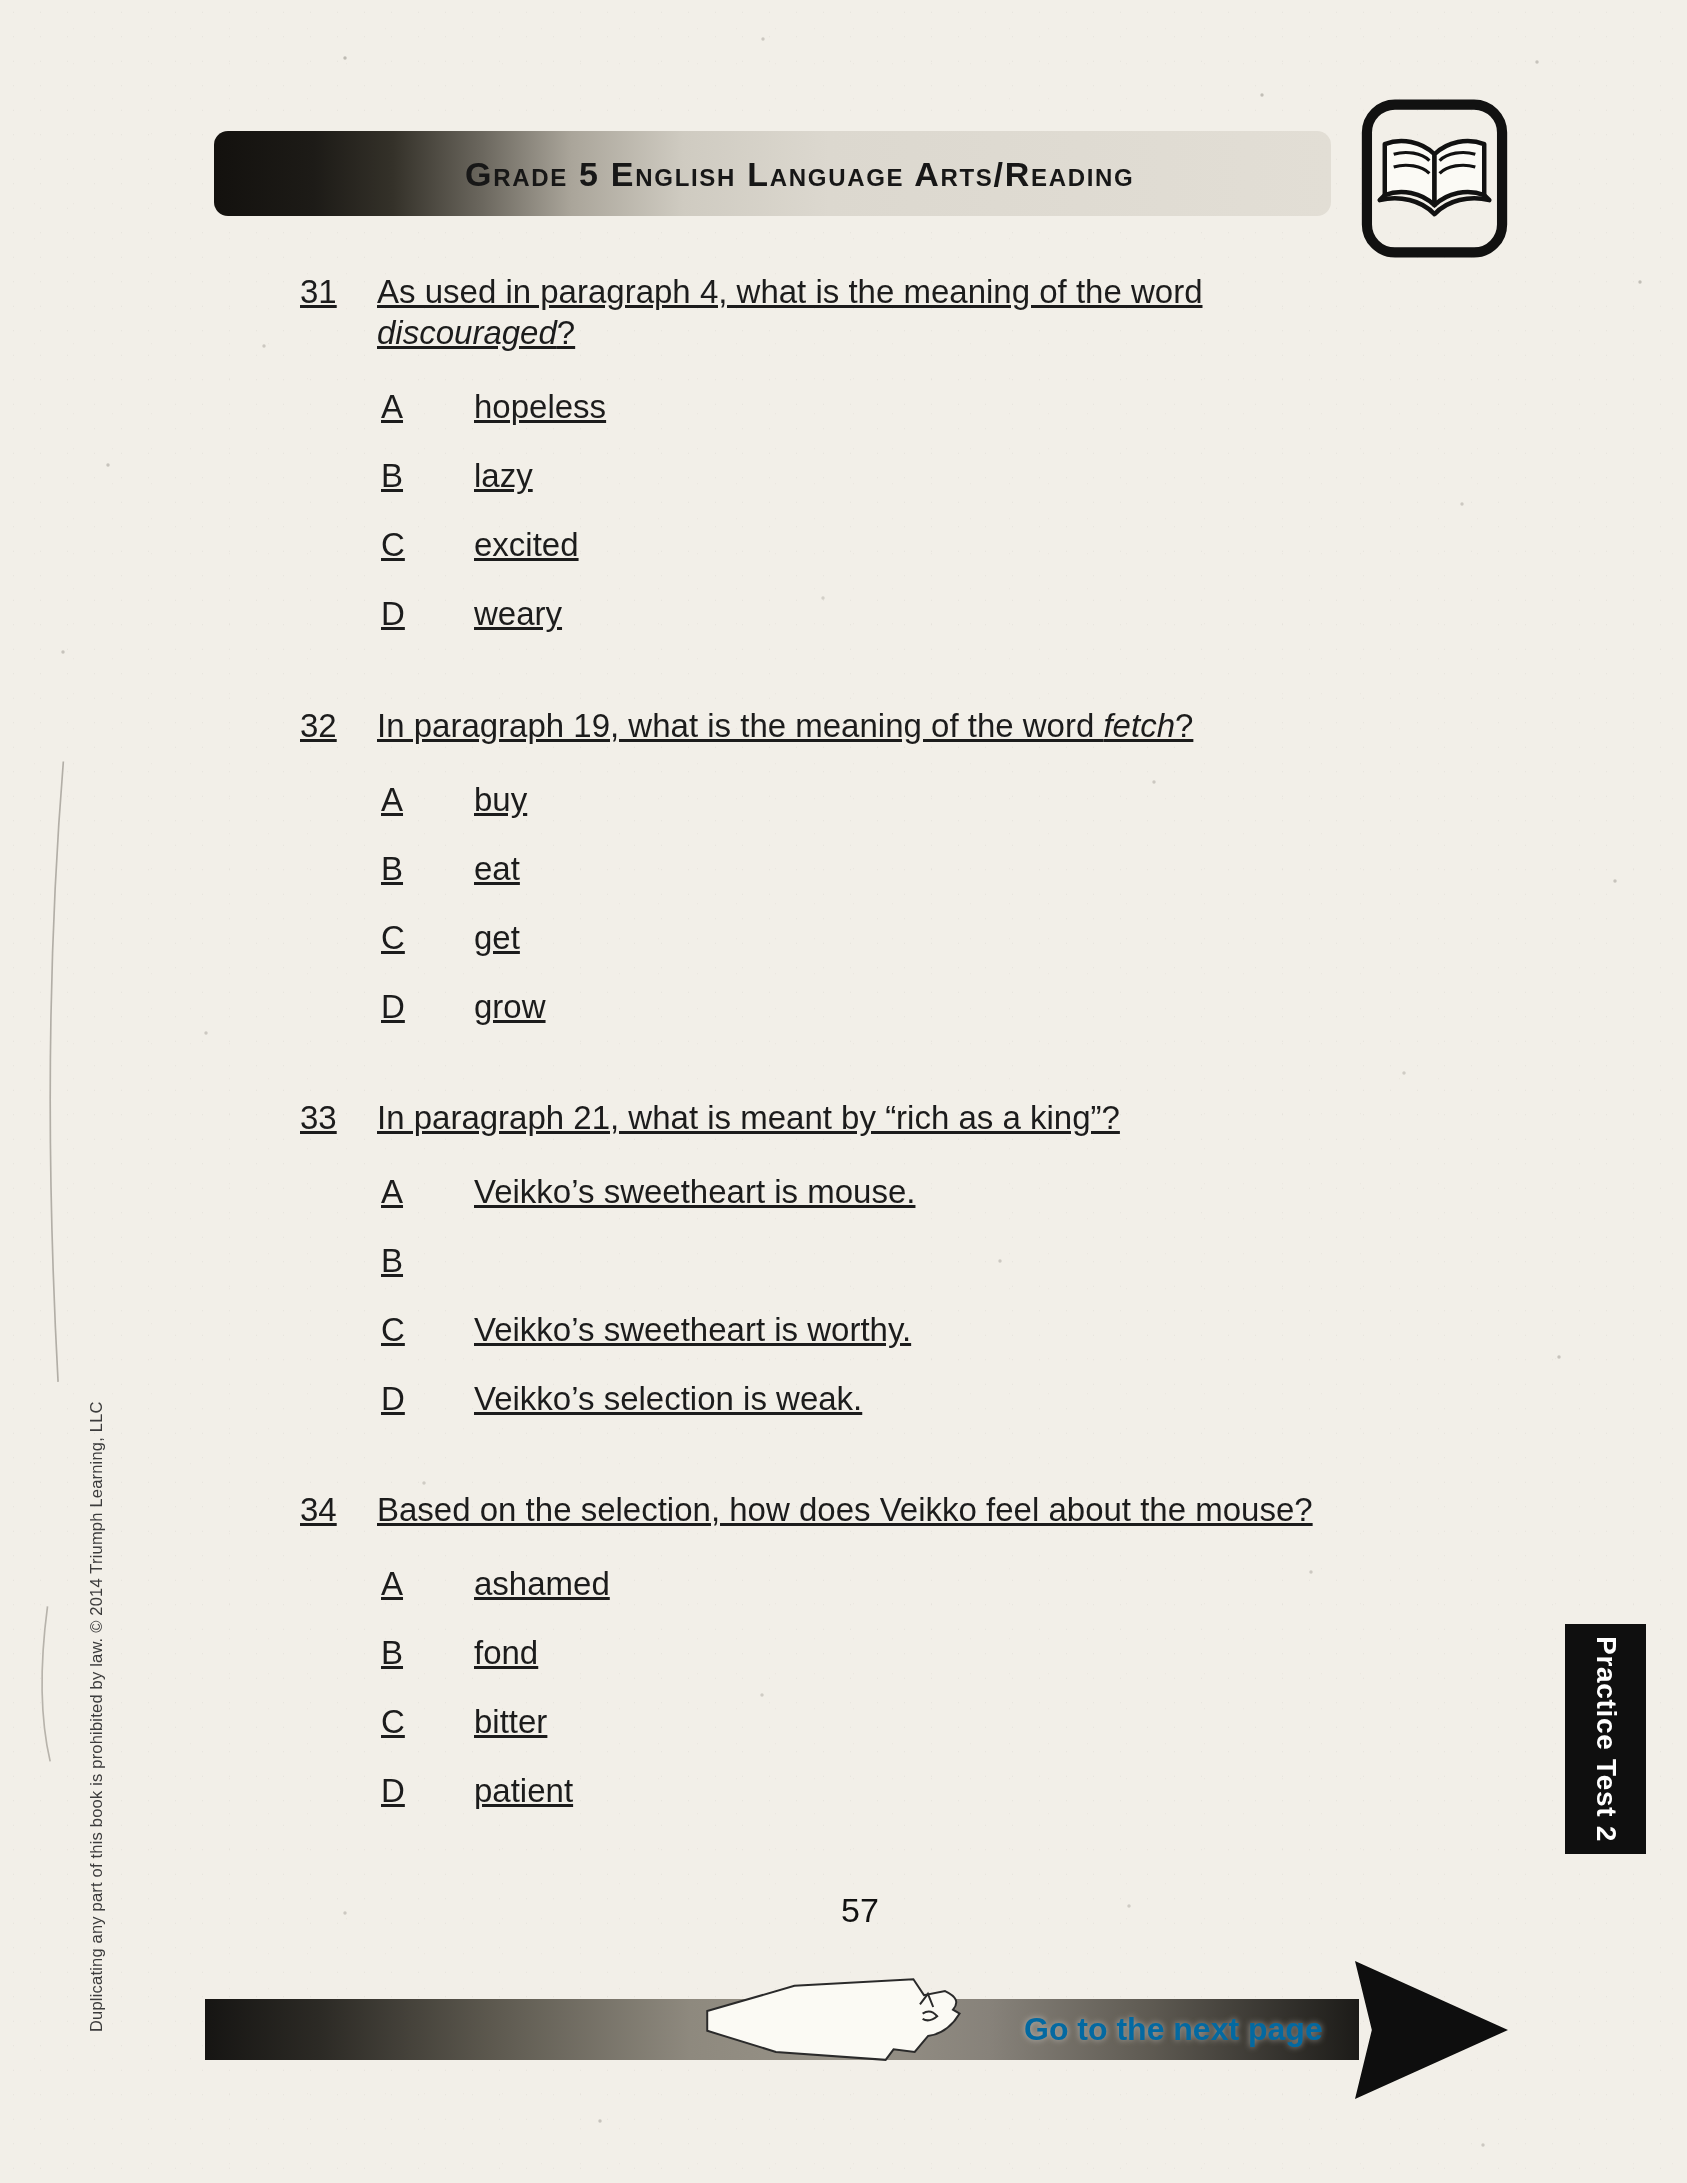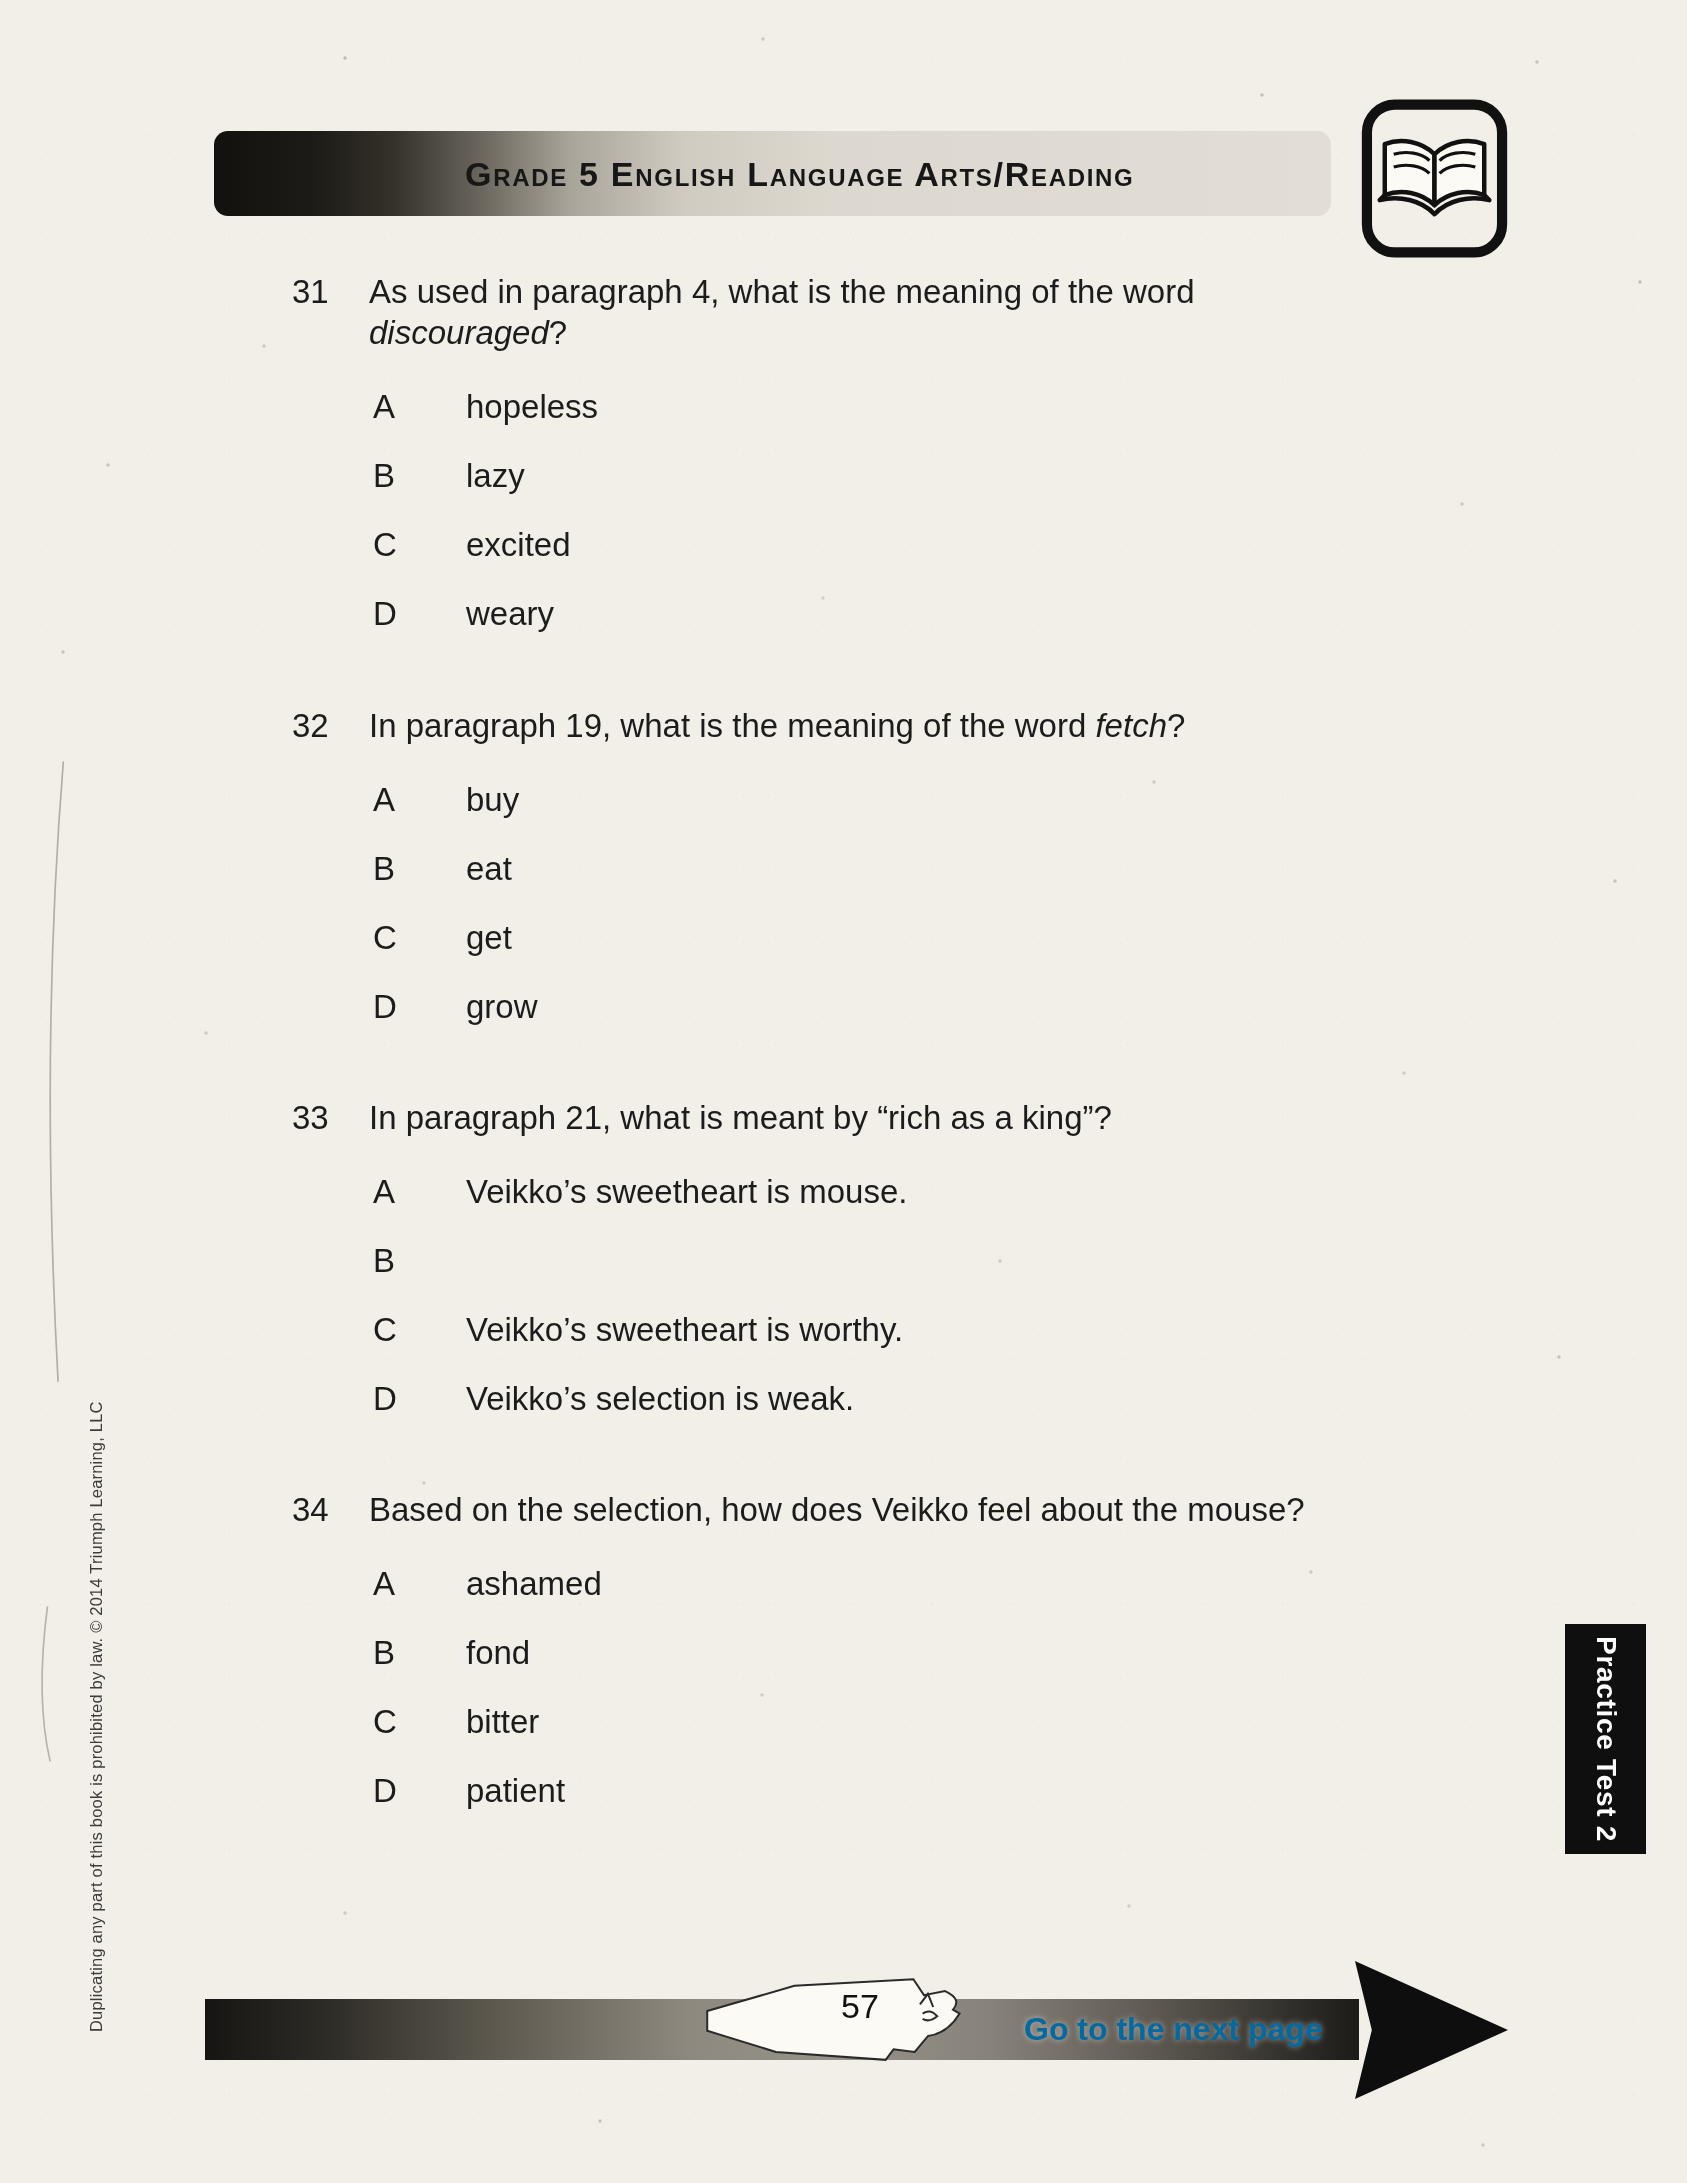--- a/index.html
+++ b/index.html
@@ -26,21 +26,21 @@
     border-radius: 14px;
   }
   .header-title {
     position: absolute; left: 251px; top: 50%; transform: translateY(-50%);
     font-size: 34px; font-weight: bold; font-variant: small-caps;
     letter-spacing: 1.7px; color: #171717; white-space: nowrap;
   }
   .book-badge { position: absolute; left: 1358px; top: 93px; width: 153px; height: 171px; }
 
   
-  .question { position: absolute; left: 292px; width: 1138px; }
+  .question { position: absolute; left: 300px; width: 1138px; text-decoration: underline; }
   .q-head { display: flex; }
   .q-num { width: 77px; font-size: 33px; line-height: 41px; flex: none; }
   .q-stem { font-size: 33px; line-height: 41px; max-width: 1032px; }
   .q-stem i { font-style: italic; }
   .options { margin-top: 37px; margin-left: 81px; }
   .option { display: flex; margin-bottom: 36px; font-size: 33px; line-height: 33px; }
   .opt-letter { width: 93px; flex: none; }
 
   #q31 { top: 271px; }
   #q32 { top: 705px; }
@@ -77,21 +77,21 @@
     -webkit-clip-path: polygon(0 0, 100% 50%, 0 100%, 11% 50%);
     clip-path: polygon(0 0, 100% 50%, 0 100%, 11% 50%);
   }
   .next-page-label {
     position: absolute; left: 1024px; top: 2011px;
     font-size: 32px; font-weight: 600; color: #0369a1; white-space: nowrap;
     text-shadow: 0 0 6px rgba(242,239,232,0.55);
   }
   .state-shape { position: absolute; left: 695px; top: 1970px; width: 298px; height: 111px; }
   .page-number {
-    position: absolute; left: 817px; top: 1987px; width: 86px;
+    position: absolute; left: 817px; top: 1891px; width: 86px;
     font-size: 34px; color: #111; text-align: center;
   }
 
   
   .scan-curves { position: absolute; left: 0; top: 0; width: 132px; height: 2183px; }
   .speckles {
     position: absolute; left: 0; top: 0; width: 2px; height: 2px; border-radius: 50%;
     background: transparent;
     box-shadow:
       344px 57px 0 0.7px rgba(70,65,55,.30), 762px 38px 0 0.7px rgba(70,65,55,.22),

